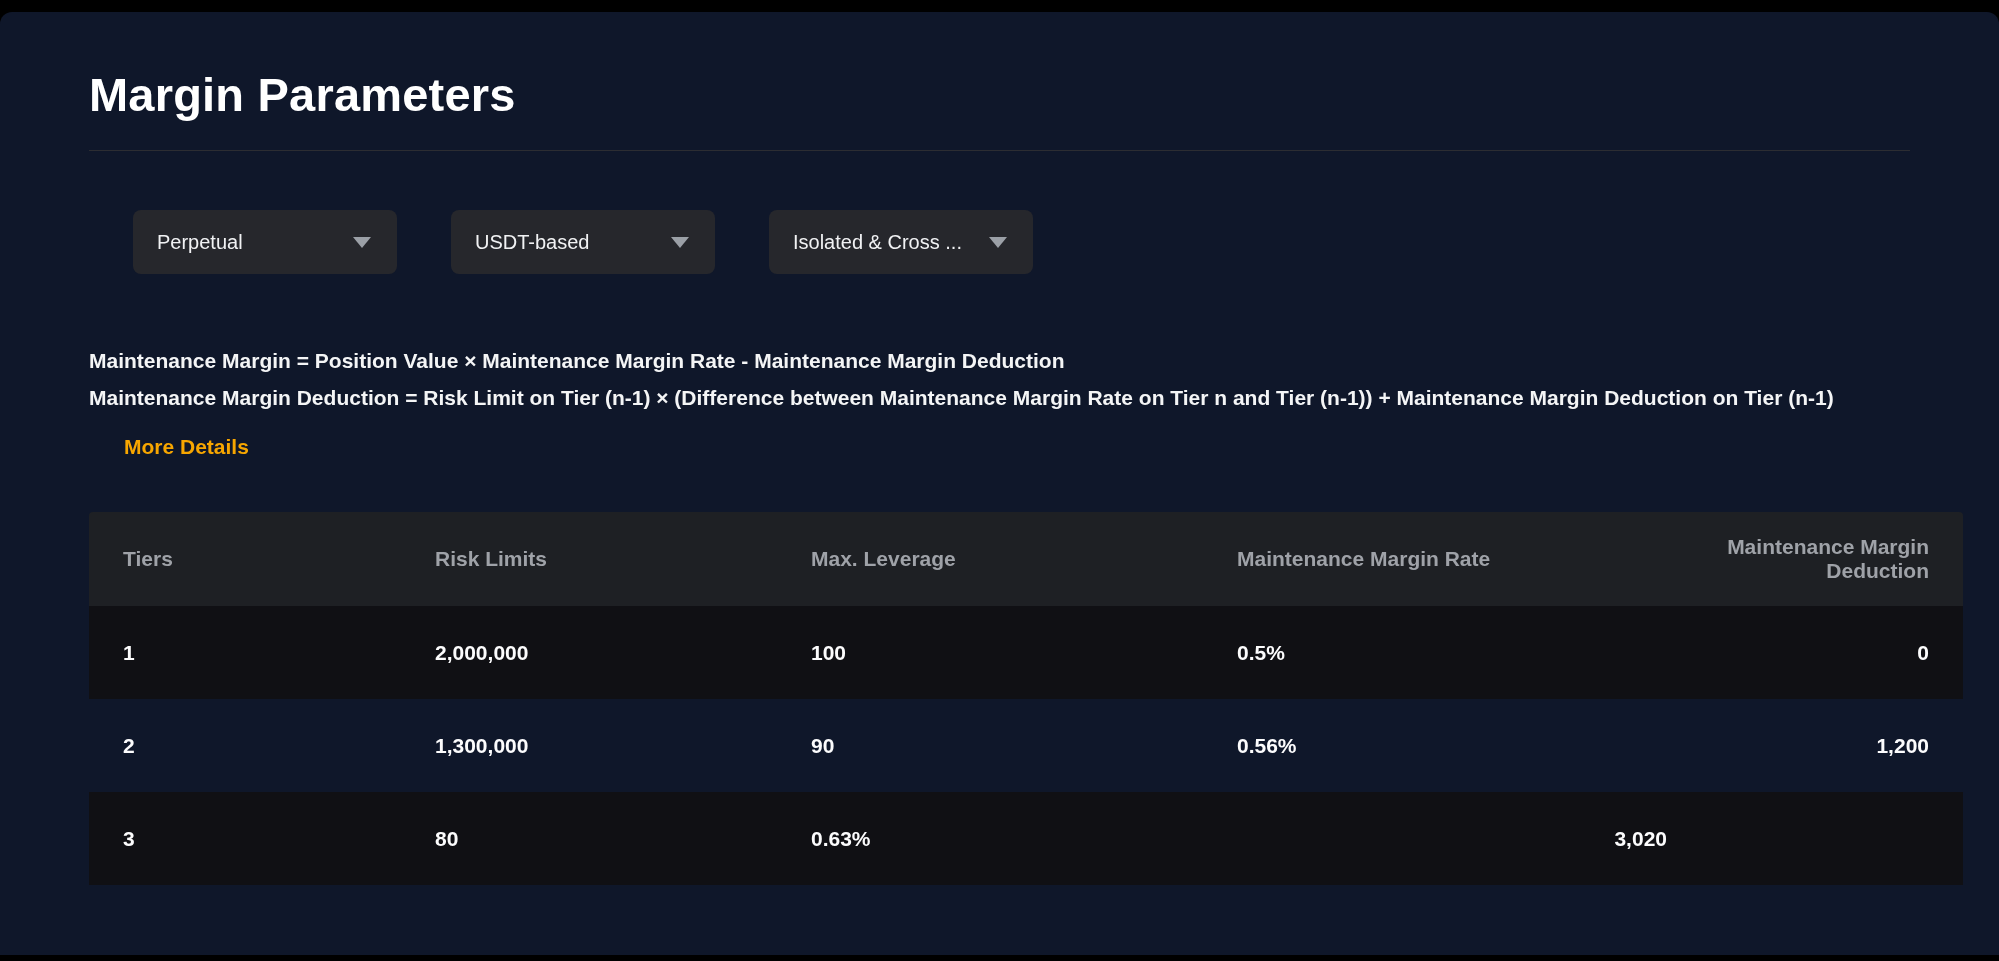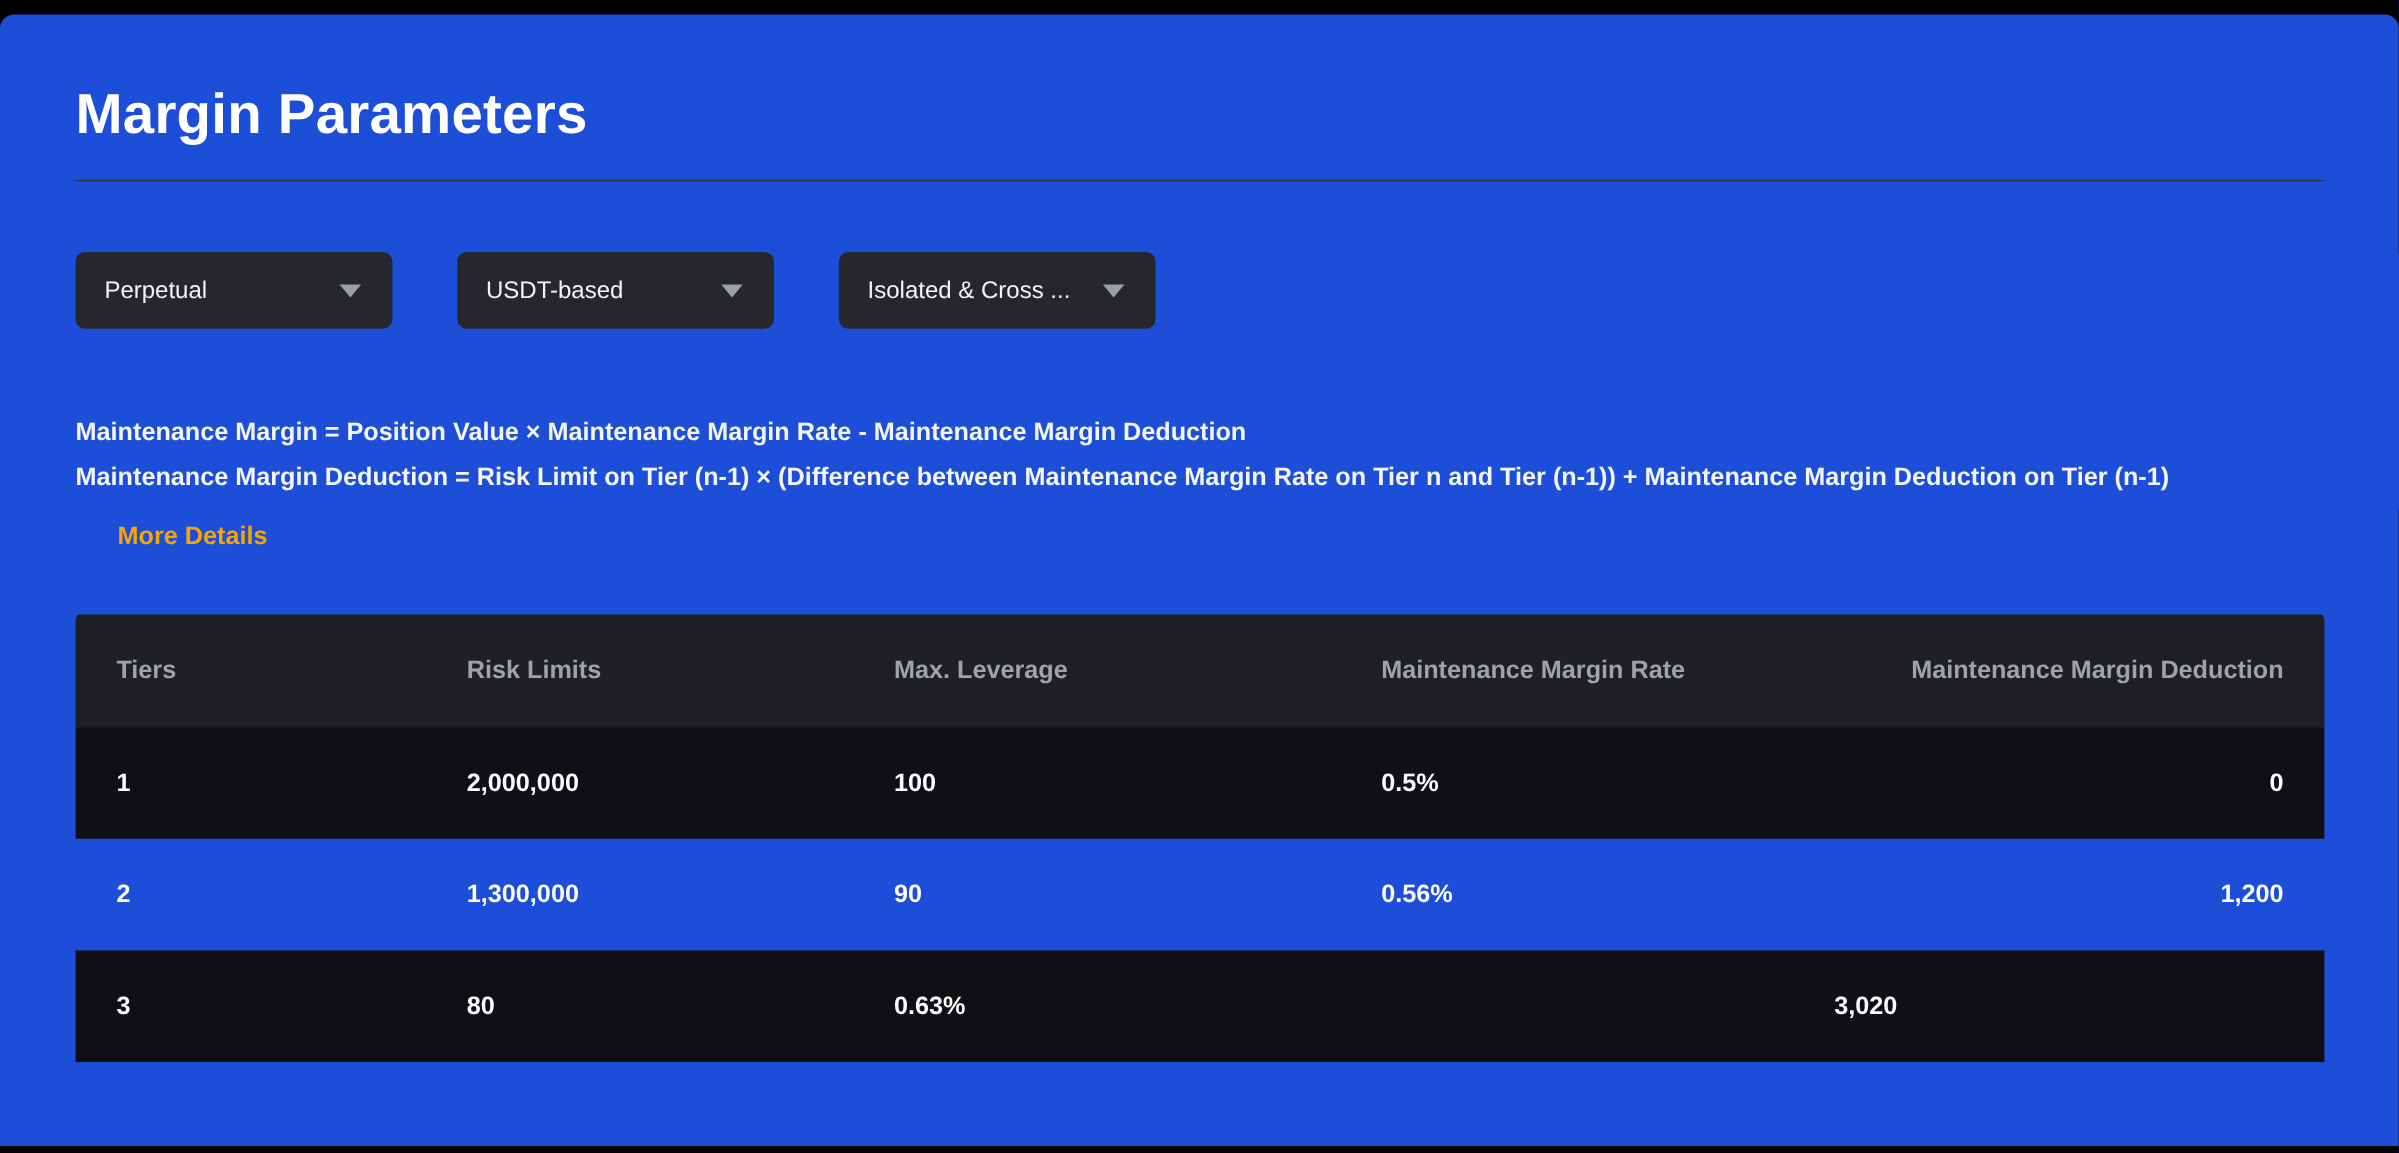--- a/index.html
+++ b/index.html
@@ -6,42 +6,43 @@
   html, body { width: 1999px; height: 961px; }
   body {
     background: #000;
     font-family: "Liberation Sans", sans-serif;
     overflow: hidden;
     position: relative;
   }
   .card {
     position: absolute;
     left: 0; right: 0; top: 12px; bottom: 6px;
-    background: #1d4ed8;
+    background: #0f172a;
     border-radius: 12px 12px 0 0;
-    padding: 0 63px;
+    padding: 0 89px;
     overflow: hidden;
   }
   .page-title {
     padding-top: 54px;
     font-size: 47px;
     line-height: 58px;
     font-weight: 700;
     color: #ffffff;
     letter-spacing: 0.2px;
   }
   .divider {
     margin-top: 26px;
     height: 1px;
     background: #2c2d32;
   }
   .filters {
     margin-top: 59px;
     display: flex;
     gap: 54px;
+    margin-left: 44px;
   }
   .select {
     width: 264px;
     height: 64px;
     background: #26272c;
     border-radius: 8px;
     display: flex;
     align-items: center;
     justify-content: space-between;
     padding: 0 26px 0 24px;
@@ -85,20 +86,21 @@
   }
   .tier-table {
     margin-top: 47px;
     width: 1874px;
   }
   .t-row {
     display: grid;
     grid-template-columns: 292px 356px 406px 430px 1fr;
     align-items: center;
     padding: 0 34px;
+    gap: 20px;
   }
   .t-head {
     height: 94px;
     background: #1e2024;
     border-radius: 4px 4px 0 0;
   }
   .t-head .t-cell {
     color: #9fa2a8;
     font-weight: 700;
     font-size: 21px;

